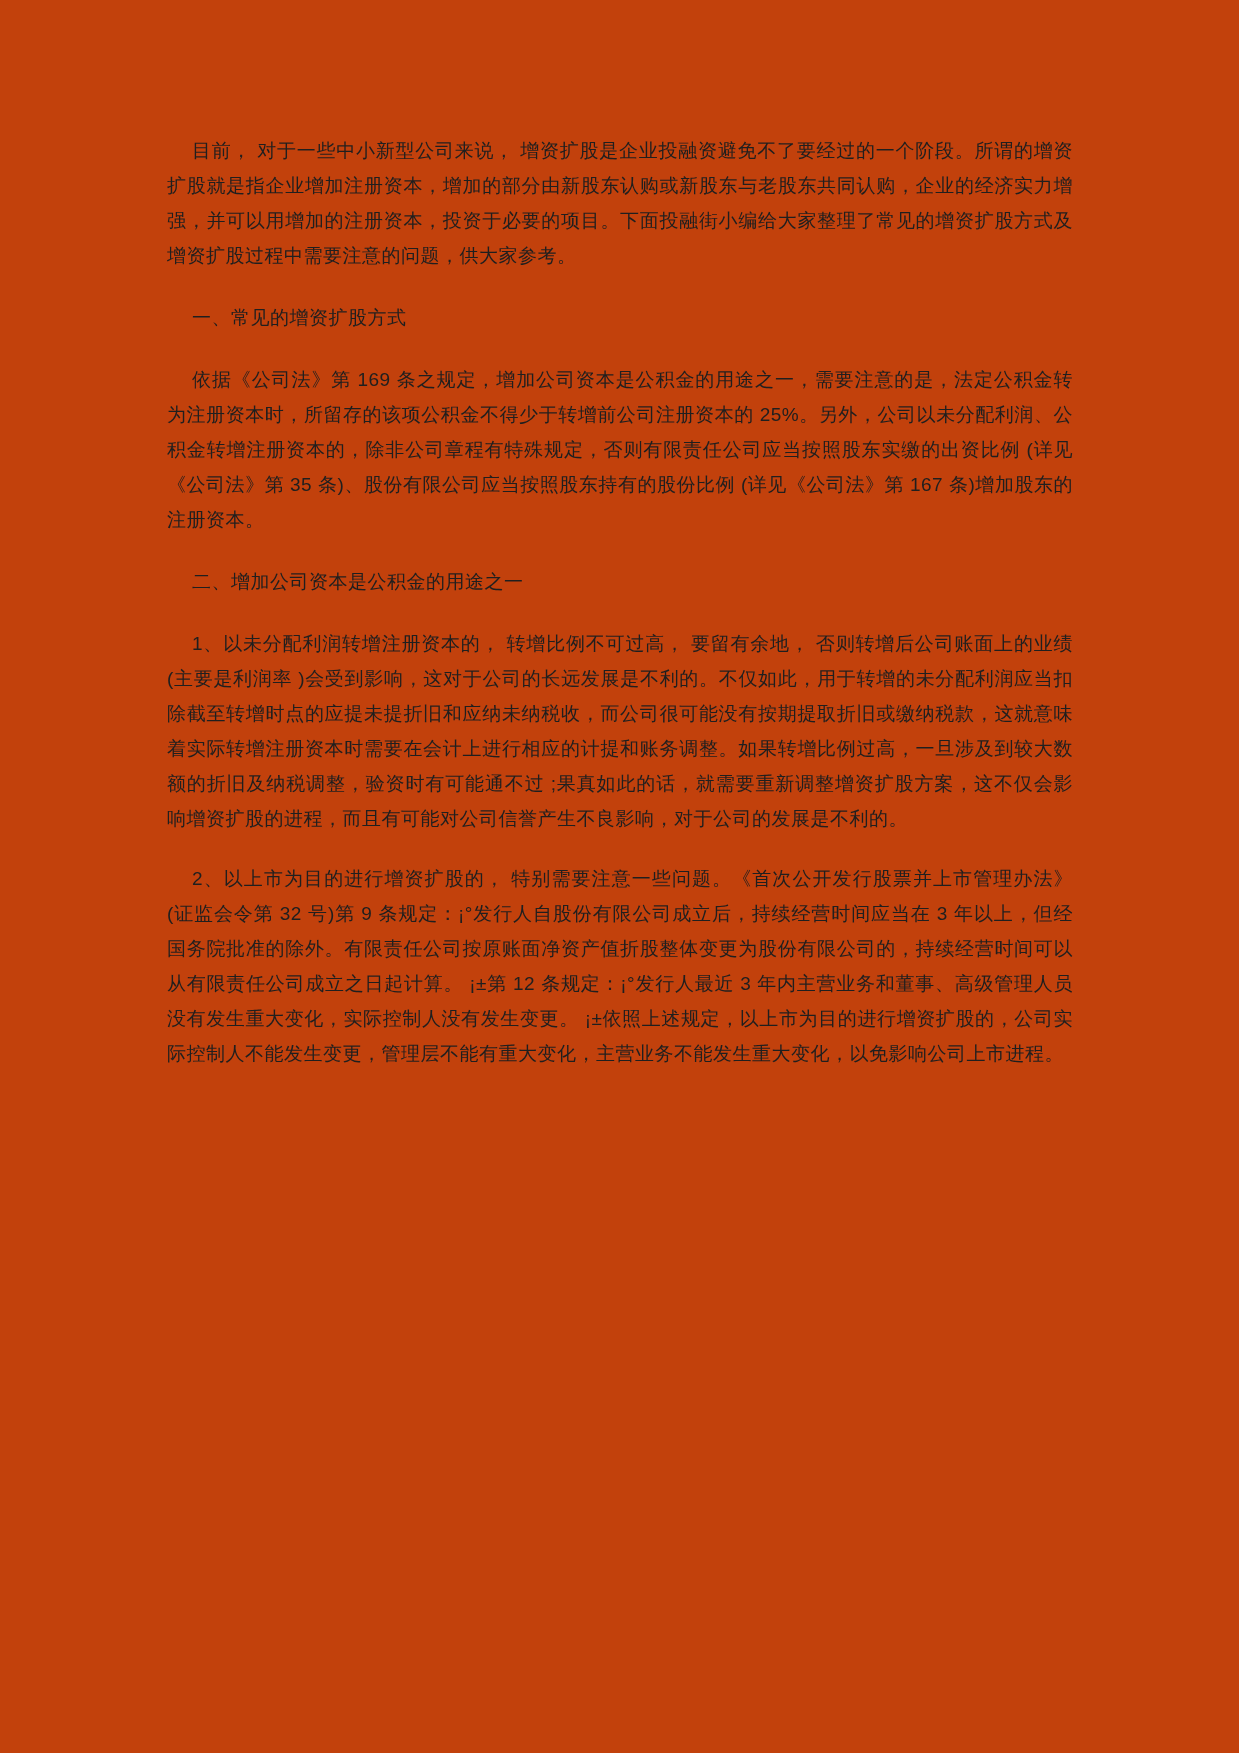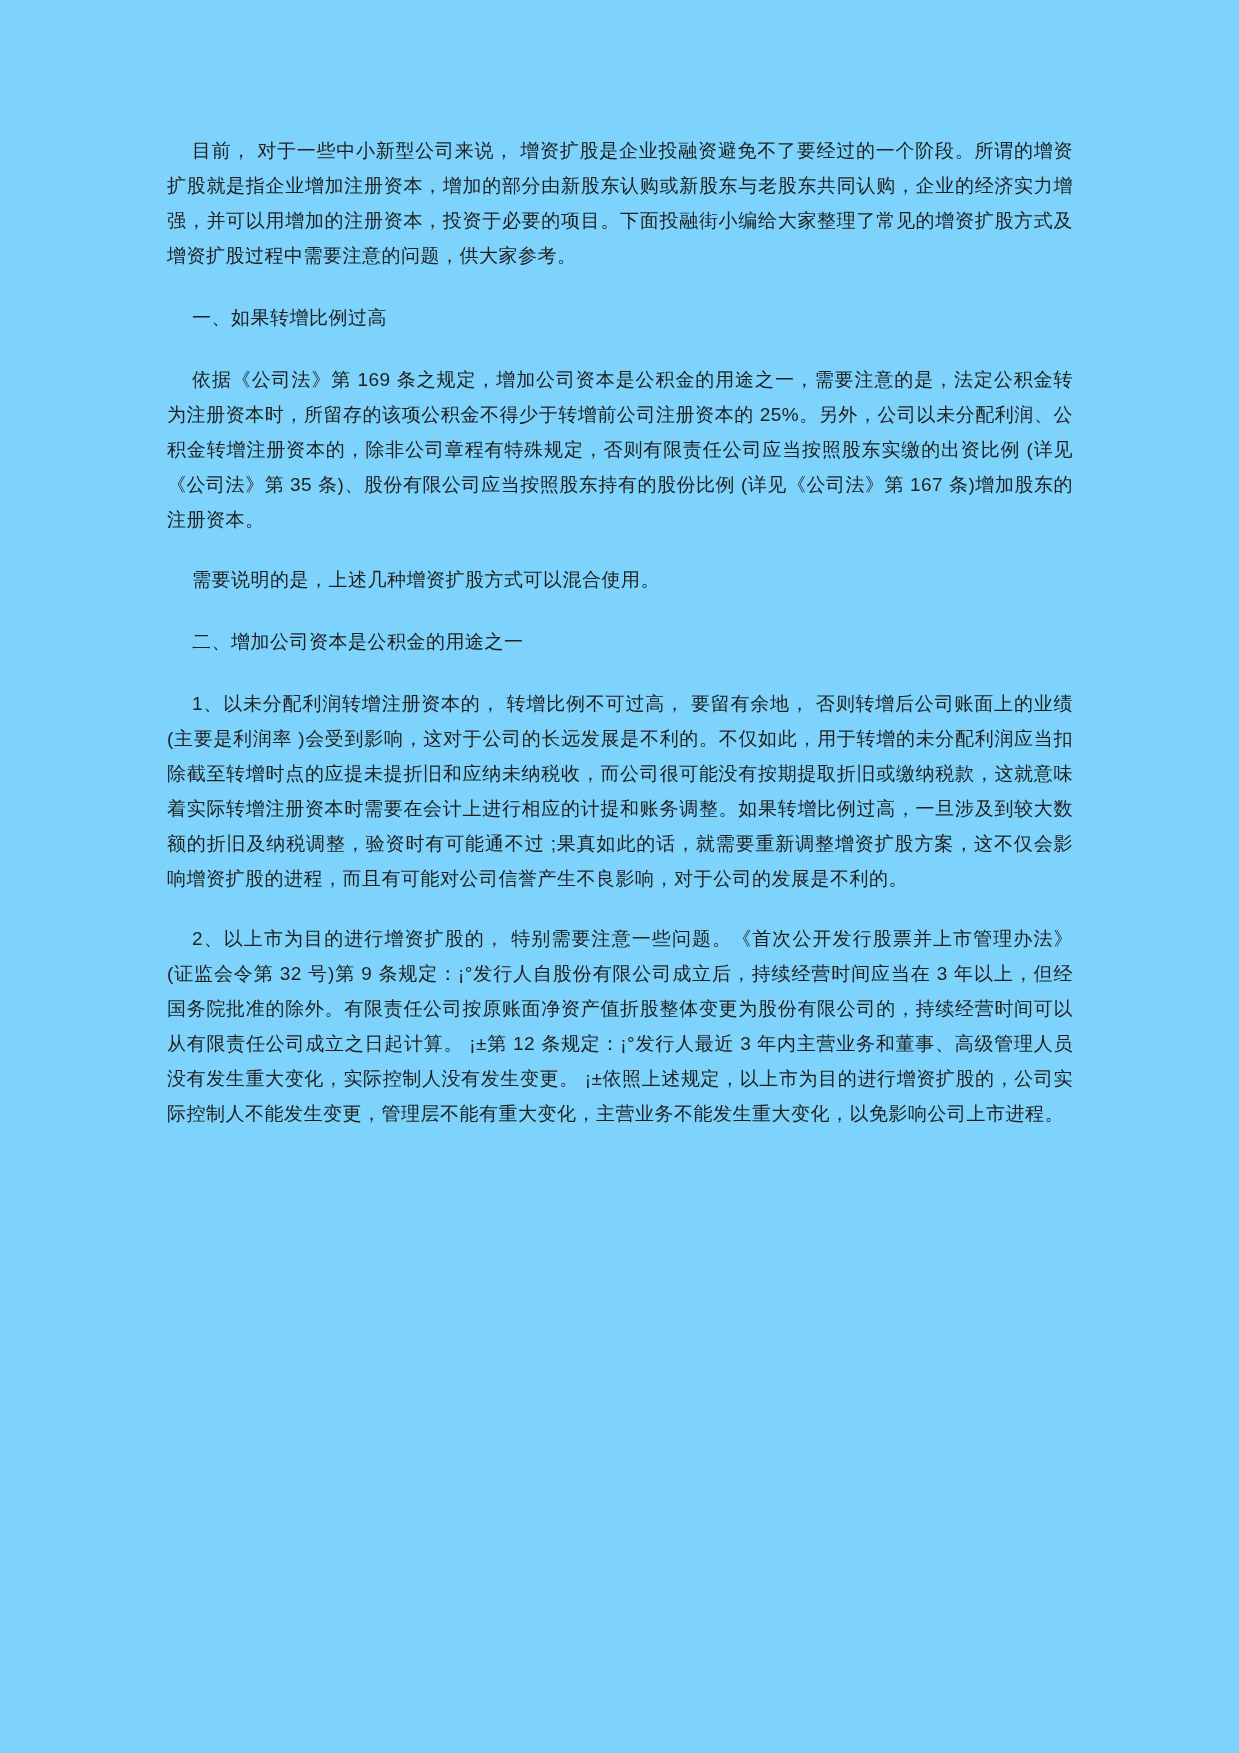--- a/index.html
+++ b/index.html
@@ -12,21 +12,21 @@
     height: 1753px;
     overflow: hidden;
     font-family: "Liberation Sans", "DejaVu Sans", sans-serif;
     color: #1f1f1f;
   }
   .page {
     box-sizing: border-box;
     width: 1239px;
     height: 1753px;
     padding: 133px 166px 0 167px;
-    background: #7dd3fc;
+    background: #c2410c;
   }
   .para {
     margin: 0 0 25px 0;
     font-size: 19px;
     line-height: 35px;
     text-align: justify;
     text-indent: 25px;
     letter-spacing: 0.5px;
     word-break: break-all;
   }
@@ -35,28 +35,27 @@
     margin-bottom: 27px;
   }
 </style>
 </head>
 <body>
 
 <div class="page">
 
   <p class="para">目前， 对于一些中小新型公司来说， 增资扩股是企业投融资避免不了要经过的一个阶段。所谓的增资扩股就是指企业增加注册资本，增加的部分由新股东认购或新股东与老股东共同认购，企业的经济实力增强，并可以用增加的注册资本，投资于必要的项目。下面投融街小编给大家整理了常见的增资扩股方式及增资扩股过程中需要注意的问题，供大家参考。</p>
 
-  <p class="para heading">一、如果转增比例过高</p>
+  <p class="para heading">一、常见的增资扩股方式</p>
 
 
   <p class="para">依据《公司法》第 169 条之规定，增加公司资本是公积金的用途之一，需要注意的是，法定公积金转为注册资本时，所留存的该项公积金不得少于转增前公司注册资本的 25%。另外，公司以未分配利润、公积金转增注册资本的，除非公司章程有特殊规定，否则有限责任公司应当按照股东实缴的出资比例 (详见《公司法》第 35 条)、股份有限公司应当按照股东持有的股份比例 (详见《公司法》第 167 条)增加股东的注册资本。</p>
 
 
 
-  <p class="para">需要说明的是，上述几种增资扩股方式可以混合使用。</p>
 
   <p class="para heading">二、增加公司资本是公积金的用途之一</p>
 
   <p class="para">1、以未分配利润转增注册资本的， 转增比例不可过高， 要留有余地， 否则转增后公司账面上的业绩 (主要是利润率 )会受到影响，这对于公司的长远发展是不利的。不仅如此，用于转增的未分配利润应当扣除截至转增时点的应提未提折旧和应纳未纳税收，而公司很可能没有按期提取折旧或缴纳税款，这就意味着实际转增注册资本时需要在会计上进行相应的计提和账务调整。如果转增比例过高，一旦涉及到较大数额的折旧及纳税调整，验资时有可能通不过 ;果真如此的话，就需要重新调整增资扩股方案，这不仅会影响增资扩股的进程，而且有可能对公司信誉产生不良影响，对于公司的发展是不利的。</p>
 
   <p class="para">2、以上市为目的进行增资扩股的， 特别需要注意一些问题。《首次公开发行股票并上市管理办法》 (证监会令第 32 号)第 9 条规定：¡°发行人自股份有限公司成立后，持续经营时间应当在 3 年以上，但经国务院批准的除外。有限责任公司按原账面净资产值折股整体变更为股份有限公司的，持续经营时间可以从有限责任公司成立之日起计算。 ¡±第 12 条规定：¡°发行人最近 3 年内主营业务和董事、高级管理人员没有发生重大变化，实际控制人没有发生变更。 ¡±依照上述规定，以上市为目的进行增资扩股的，公司实际控制人不能发生变更，管理层不能有重大变化，主营业务不能发生重大变化，以免影响公司上市进程。</p>
 
 </div>
 
 </body></html>

